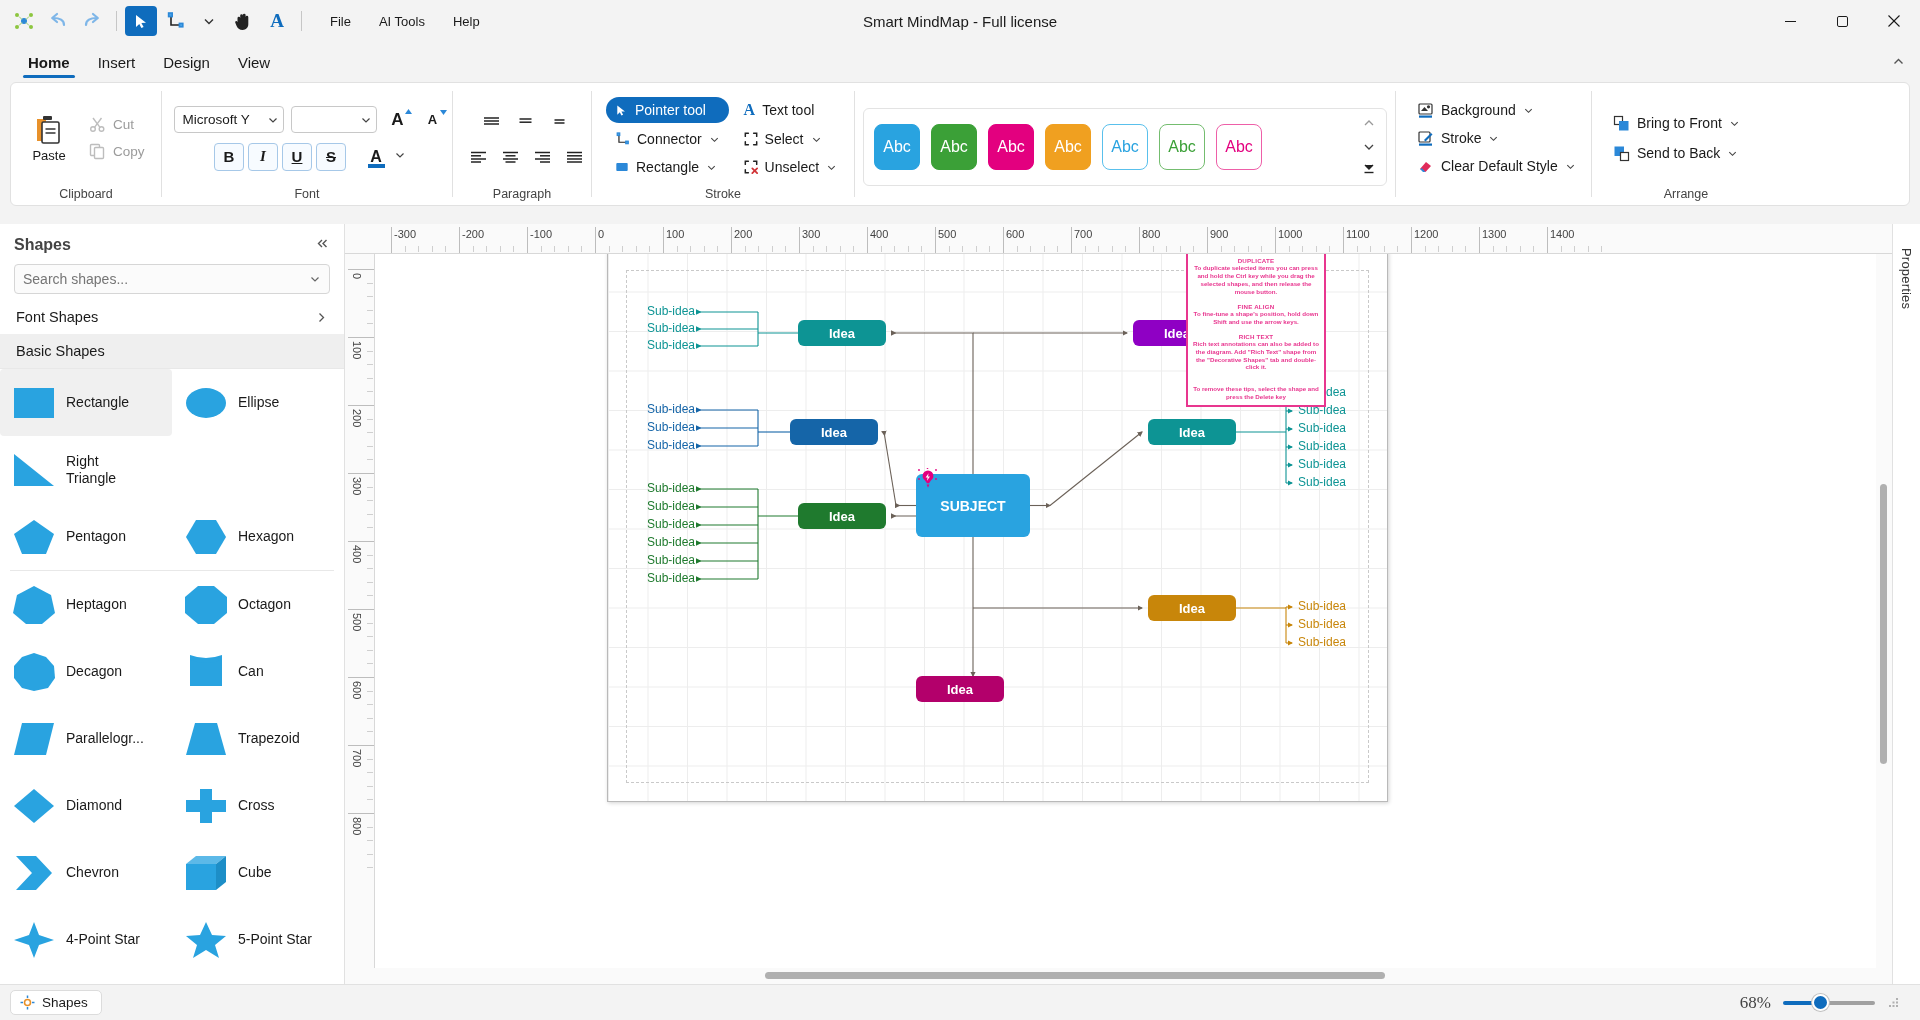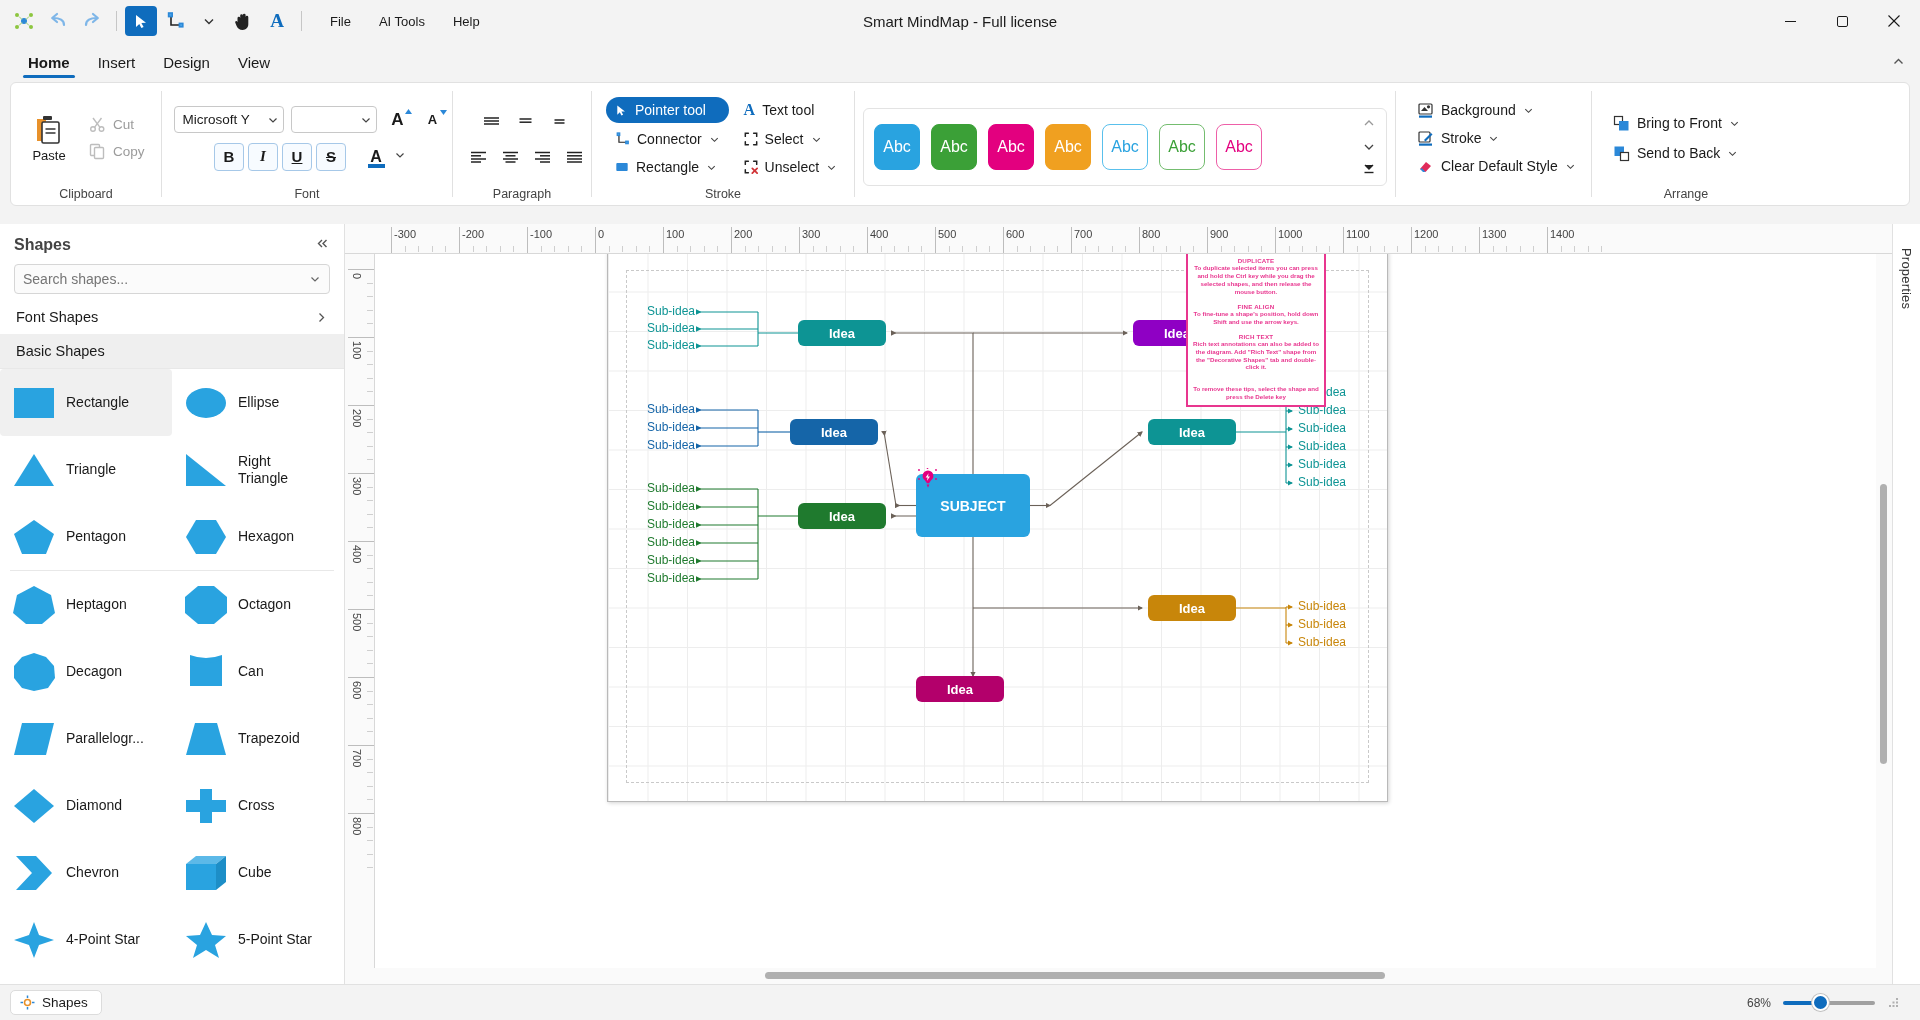--- a/index.html
+++ b/index.html
@@ -153,21 +153,21 @@
   
   #props-rail { width:28px; background:#fff; border-left:1px solid #e1e1e1;
                 display:flex; align-items:flex-start; justify-content:center; padding-top:24px; }
   #props-rail span { writing-mode:vertical-rl; font-size:13px; color:#333; letter-spacing:.2px; }
   
   #status { height:36px; background:#f3f3f3; border-top:1px solid #e1e1e1;
             display:flex; align-items:center; padding:0 10px; }
   #shapes-tab { display:flex; align-items:center; gap:7px; background:#fff;
                 border:1px solid #dcdcdc; border-radius:5px; padding:4px 13px 4px 9px; font-size:13.5px; }
   .zoomwrap { margin-left:auto; display:flex; align-items:center; gap:12px; padding-right:10px;}
-  #zoomtxt { font-size:12px; color:#444; }
+  #zoomtxt { font-size:17px; color:#444;font-family:Liberation Serif, serif; }
   #zslider { position:relative; width:92px; height:14px; display:flex; align-items:center; }
   #ztrack-l { position:absolute; left:0; width:37px; height:4px; background:#0f6cbd; border-radius:2px;}
   #ztrack-r { position:absolute; left:37px; right:0; height:4px; background:#a0a0a0; border-radius:2px;}
   #zknob { position:absolute; left:29px; width:17px; height:17px; border-radius:50%;
            background:#0f6cbd; border:2px solid #fff; box-shadow:0 0 0 1px #c0c0c0; }
 </style>
 </head>
 <body>
 
 <div id="titlebar">
@@ -640,28 +640,20 @@
         <div class="scell">
           <div class="sgl">
               <svg width="44" height="34" viewBox="0 0 44 34">
                 <ellipse cx="22" cy="17" rx="20" ry="15" fill="#29a3e0"></ellipse>
               </svg>
             </div>
           <span class="sname">Ellipse</span>
         </div>
       </div>
       <div class="srow">
-        <div class="scell">
-          <div class="sgl">
-              <svg width="44" height="36" viewBox="0 0 44 36">
-                <polygon points="22,2 42,34 2,34" fill="#29a3e0"></polygon>
-              </svg>
-            </div>
-          <span class="sname">Triangle</span>
-        </div>
         <div class="scell">
           <div class="sgl">
               <svg width="44" height="36" viewBox="0 0 44 36">
                 <polygon points="2,2 42,34 2,34" fill="#29a3e0"></polygon>
               </svg>
             </div>
           <span class="sname" style="max-width:72px">Right Triangle</span>
         </div>
       </div>
       <div class="srow">

